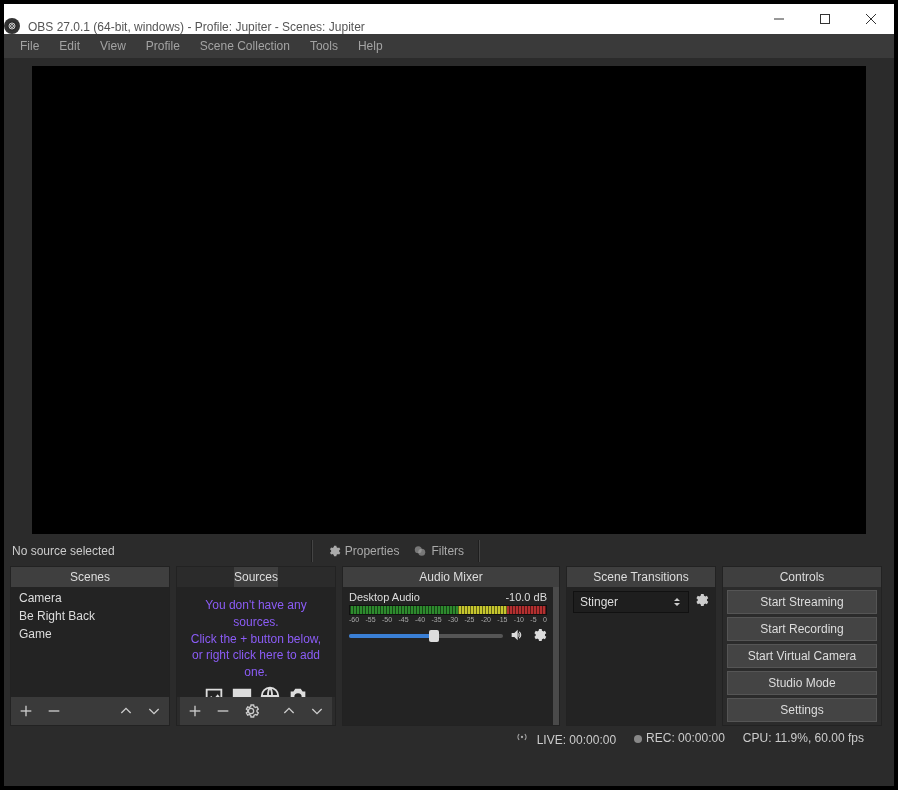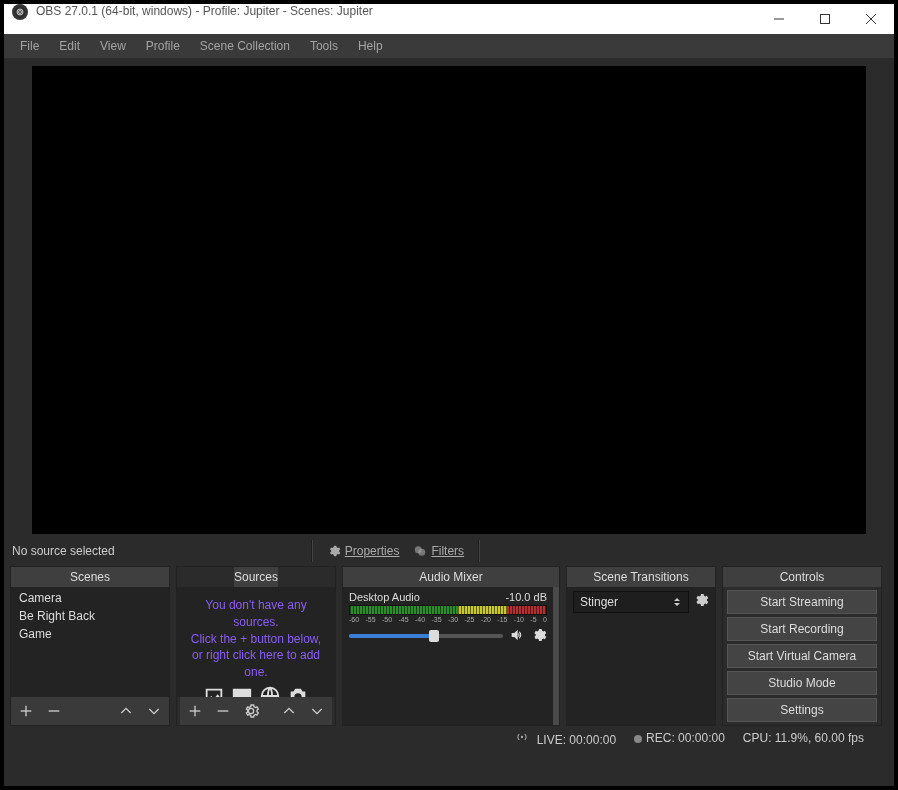--- a/index.html
+++ b/index.html
@@ -1,35 +1,35 @@
 <!DOCTYPE html>
 <html><head>
 <meta charset="utf-8">
 <style>
   * { box-sizing: border-box; margin: 0; padding: 0; font-family: "Segoe UI", Tahoma, sans-serif; }
   body { background: #000; width: 898px; height: 790px; overflow: hidden; }
   .window { position: absolute; top: 4px; left: 4px; width: 890px; height: 782px; background: #2b2b2b; display: flex; flex-direction: column; }
   
-  .titlebar { height: 30px; background: #fff; display: flex; align-items: flex-start; padding-left: 8px; }
+  .titlebar { height: 30px; background: #fff; display: flex; align-items: flex-end; }
   .titlebar .icon { width: 16px; height: 16px; border-radius: 50%; background: #333; display:flex;align-items:center;justify-content:center;}
   .titlebar .icon svg{width:12px;height:12px;}
   .titlebar .title { margin-left: 8px; font-size: 12px; color: #555; flex: 1; }
   .winbtns { display: flex; }
   .winbtn { width: 46px; height: 30px; display: flex; align-items: center; justify-content: center; color: #555; font-size: 14px; }
   .winbtn svg{width:10px;height:10px;stroke:#333;stroke-width:1;}
   
   .menubar { height: 24px; background: #3a3a3a; display: flex; align-items: center; padding: 0 6px; gap: 0; }
   .menubar span { color: #a3a3a3; font-size: 12px; padding: 16px 10px; }
   
   .preview-wrap { padding: 8px 28px 2px 28px; }
   .preview { width: 100%; height: 468px; background: #000; border: 1px solid #000; }
   
   .src-toolbar { height: 30px; display: flex; align-items: center; padding: 0 8px; gap: 6px; color: #ccc; font-size: 12px; }
   .src-toolbar .sep { width: 2px; height: 22px; background: #1e1e1e; margin: 0 4px; border-right:1px solid #444;}
-  .src-toolbar .tbtn { display: flex; align-items: center; gap: 4px; color: #aaa; padding: 0 4px; text-decoration: underline;}
+  .src-toolbar .tbtn { display: flex; align-items: center; gap: 4px; color: #aaa; padding: 0 4px;}
   .src-toolbar .tbtn svg{width:14px;height:14px;fill:#aaa;}
   
   .docks { display: flex; gap: 6px; padding: 0 6px; height: 160px; }
   .dock { background: #2b2b2b; display: flex; flex-direction: column; border:1px solid #222;}
   .dock-header { background: #3f3f3f; color: #ddd; font-size: 12px; text-align: center; padding: 3px 0; }
   .dock-body { flex: 1; background: #232323; position: relative; overflow:hidden;}
   .dock-footer { height: 28px; background: #3a3a3a; display: flex; align-items: center; padding: 0 6px; gap: 10px; }
   .dock-footer .ibtn { color: #ccc; display:flex;align-items:center;justify-content:center;width:18px;height:18px;}
   .dock-footer .ibtn svg{width:16px;height:16px;stroke:#ccc;fill:none;stroke-width:2;}
   .dock-footer .spacer{flex:1;}

